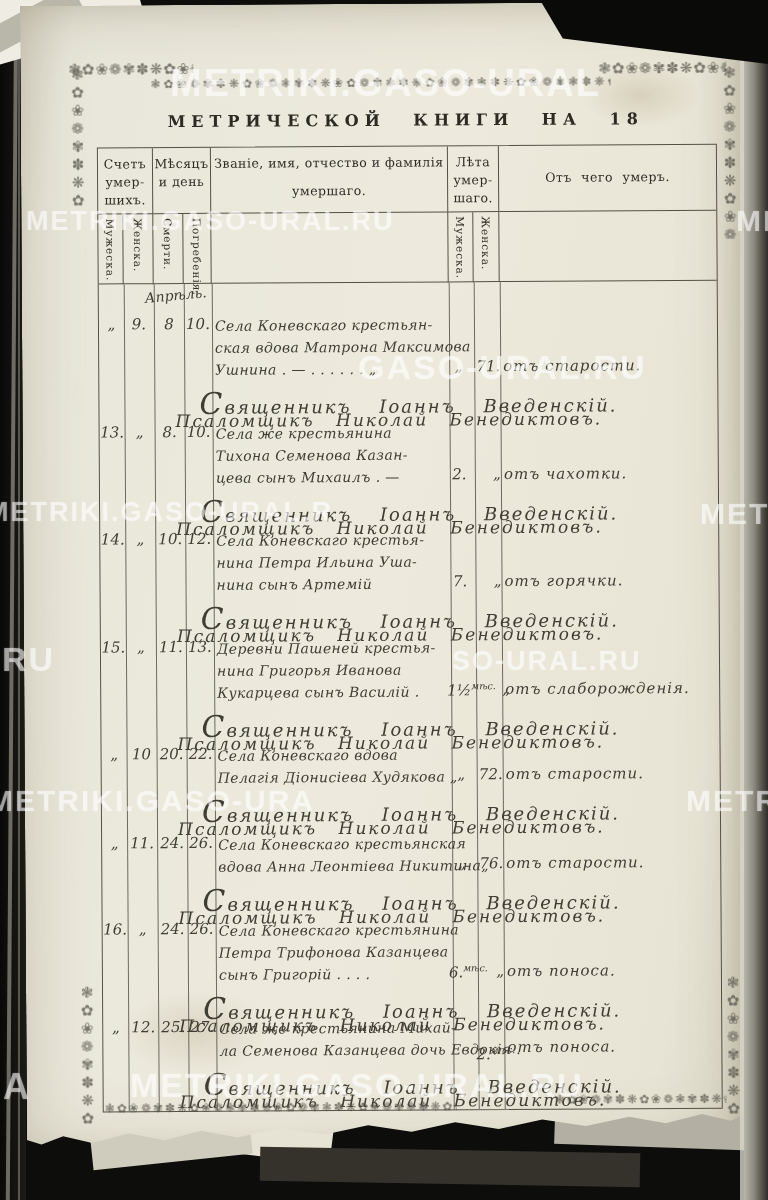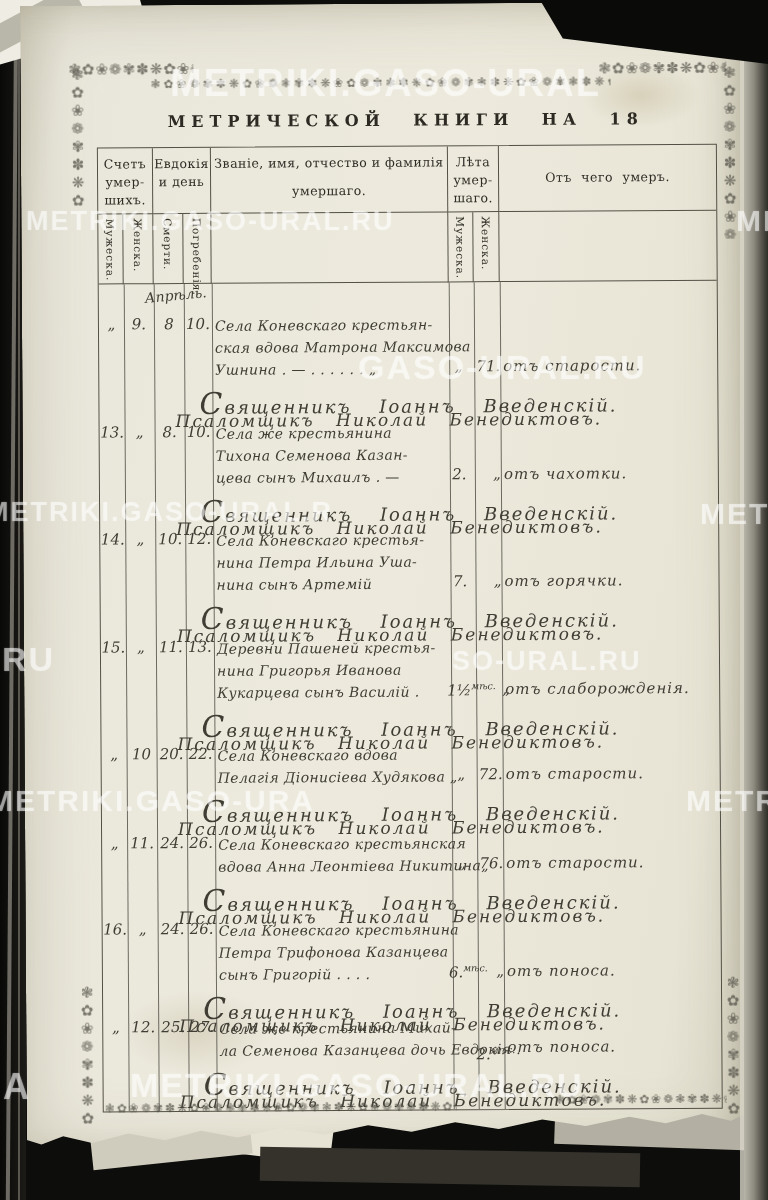--- a/index.html
+++ b/index.html
@@ -131,21 +131,21 @@
     <div class="title">МЕТРИЧЕСКОЙ КНИГИ НА 18</div>
 
     <div class="table-wrap">
 
       <div class="hcell c-count">
         <div>Счетъ</div>
         <div>умер-</div>
         <div>шихъ.</div>
       </div>
       <div class="hcell c-month">
-        <div>Евдокія</div>
+        <div>Мѣсяцъ</div>
         <div>и день</div>
       </div>
       <div class="hcell c-name">
         <div>Званіе, имя, отчество и фамилія</div>
         <div>умершаго.</div>
       </div>
       <div class="hcell c-age">
         <div>Лѣта</div>
         <div>умер-</div>
         <div>шаго.</div>

